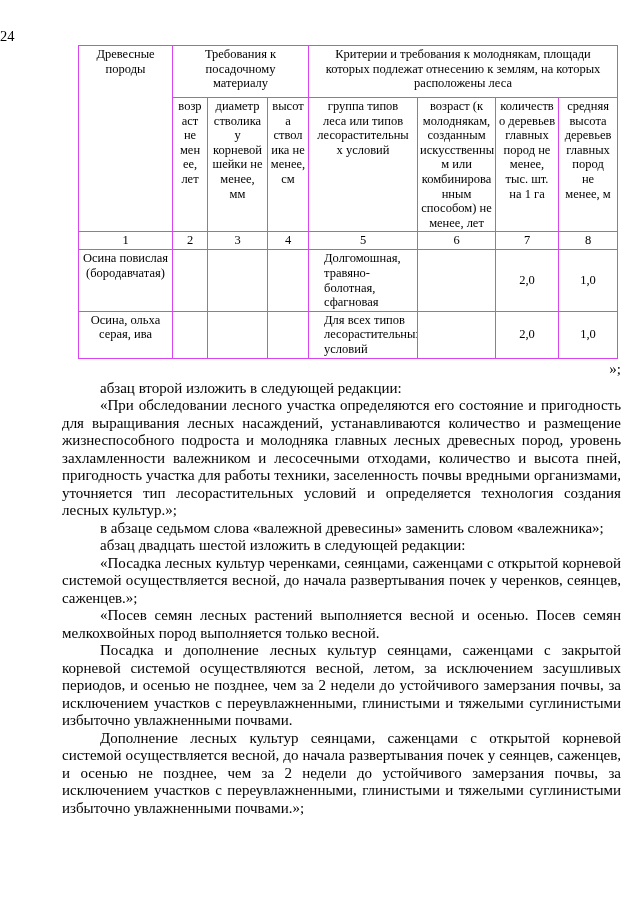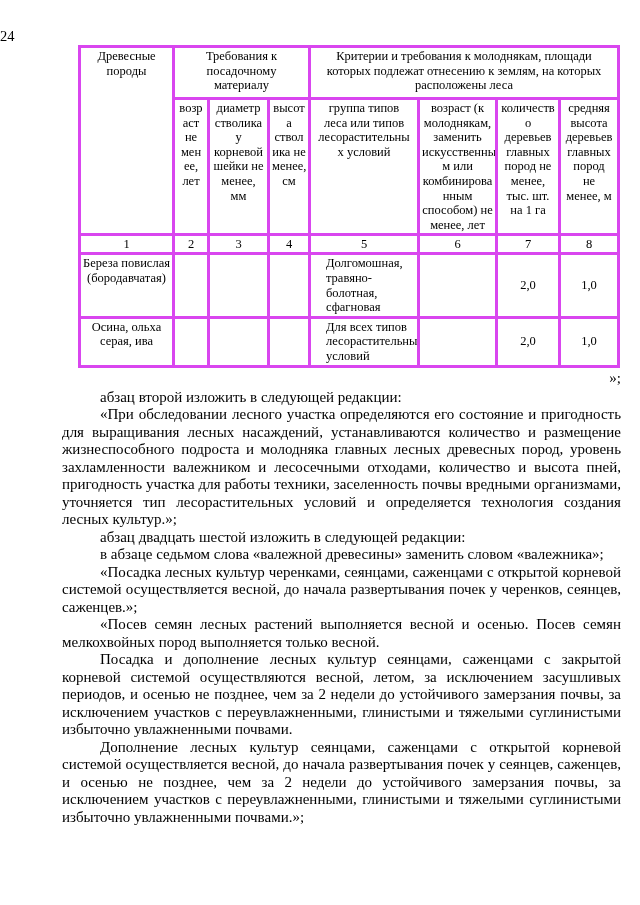--- a/index.html
+++ b/index.html
@@ -26,21 +26,21 @@
   }
   table.doc-table {
     border-collapse: collapse;
     table-layout: fixed;
     margin-left: 16px;
     width: 539px;
     font-size: 12.5px;
     line-height: 14.6px;
   }
   table.doc-table td {
-    border: 3px solid #d946ef;
+    border: 1px solid #d946ef;
     padding: 1px 2px;
     text-align: center;
     vertical-align: top;
     white-space: pre-line;
     overflow: hidden;
   }
   tr.hdr-row-1 { height: 52px; }
   tr.hdr-row-2 { height: 133px; }
   tr.num-row   { height: 18px; }
   tr.num-row td { padding: 0 2px; line-height: 16px; }
@@ -111,21 +111,21 @@
 ствол
 ика не
 менее,
 см</td>
       <td>группа типов
 леса или типов
 лесорастительны
 х условий</td>
       <td>возраст (к
 молоднякам,
-заменить
+созданным
 искусственны
 м или
 комбинирова
 нным
 способом) не
 менее, лет</td>
       <td>количеств
 о деревьев
 главных
 пород не
@@ -144,21 +144,21 @@
       <td>1</td>
       <td>2</td>
       <td>3</td>
       <td>4</td>
       <td>5</td>
       <td>6</td>
       <td>7</td>
       <td>8</td>
     </tr>
     <tr class="data-row">
-      <td>Береза повислая
+      <td>Осина повислая
 (бородавчатая)</td>
       <td></td>
       <td></td>
       <td></td>
       <td class="left-cell">Долгомошная,
 травяно-болотная,
 сфагновая</td>
       <td></td>
       <td class="mid-cell">2,0</td>
       <td class="mid-cell">1,0</td>
@@ -177,21 +177,21 @@
       <td class="mid-cell">1,0</td>
     </tr>
   </tbody>
     </table>
 
   <div class="closing-quote">»;</div>
 
   <div class="body-text">
     <p>абзац второй изложить в следующей редакции:</p>
     <p>«При обследовании лесного участка определяются его состояние и пригодность для выращивания лесных насаждений, устанавливаются количество и размещение жизнеспособного подроста и молодняка главных лесных древесных пород, уровень захламленности валежником и лесосечными отходами, количество и высота пней, пригодность участка для работы техники, заселенность почвы вредными организмами, уточняется тип лесорастительных условий и определяется технология создания лесных культур.»;</p>
+    <p>в абзаце седьмом слова «валежной древесины» заменить словом «валежника»;</p>
     <p>абзац двадцать шестой изложить в следующей редакции:</p>
-    <p>в абзаце седьмом слова «валежной древесины» заменить словом «валежника»;</p>
     <p>«Посадка лесных культур черенками, сеянцами, саженцами с открытой корневой системой осуществляется весной, до начала развертывания почек у черенков, сеянцев, саженцев.»;</p>
     <p>«Посев семян лесных растений выполняется весной и осенью. Посев семян мелкохвойных пород выполняется только весной.</p>
     <p>Посадка и дополнение лесных культур сеянцами, саженцами с закрытой корневой системой осуществляются весной, летом, за исключением засушливых периодов, и осенью не позднее, чем за 2 недели до устойчивого замерзания почвы, за исключением участков с переувлажненными, глинистыми и тяжелыми суглинистыми избыточно увлажненными почвами.</p>
     <p>Дополнение лесных культур сеянцами, саженцами с открытой корневой системой осуществляется весной, до начала развертывания почек у сеянцев, саженцев, и осенью не позднее, чем за 2 недели до устойчивого замерзания почвы, за исключением участков с переувлажненными, глинистыми и тяжелыми суглинистыми избыточно увлажненными почвами.»;</p>
   </div>
 
 </div>
 
 </body></html>

